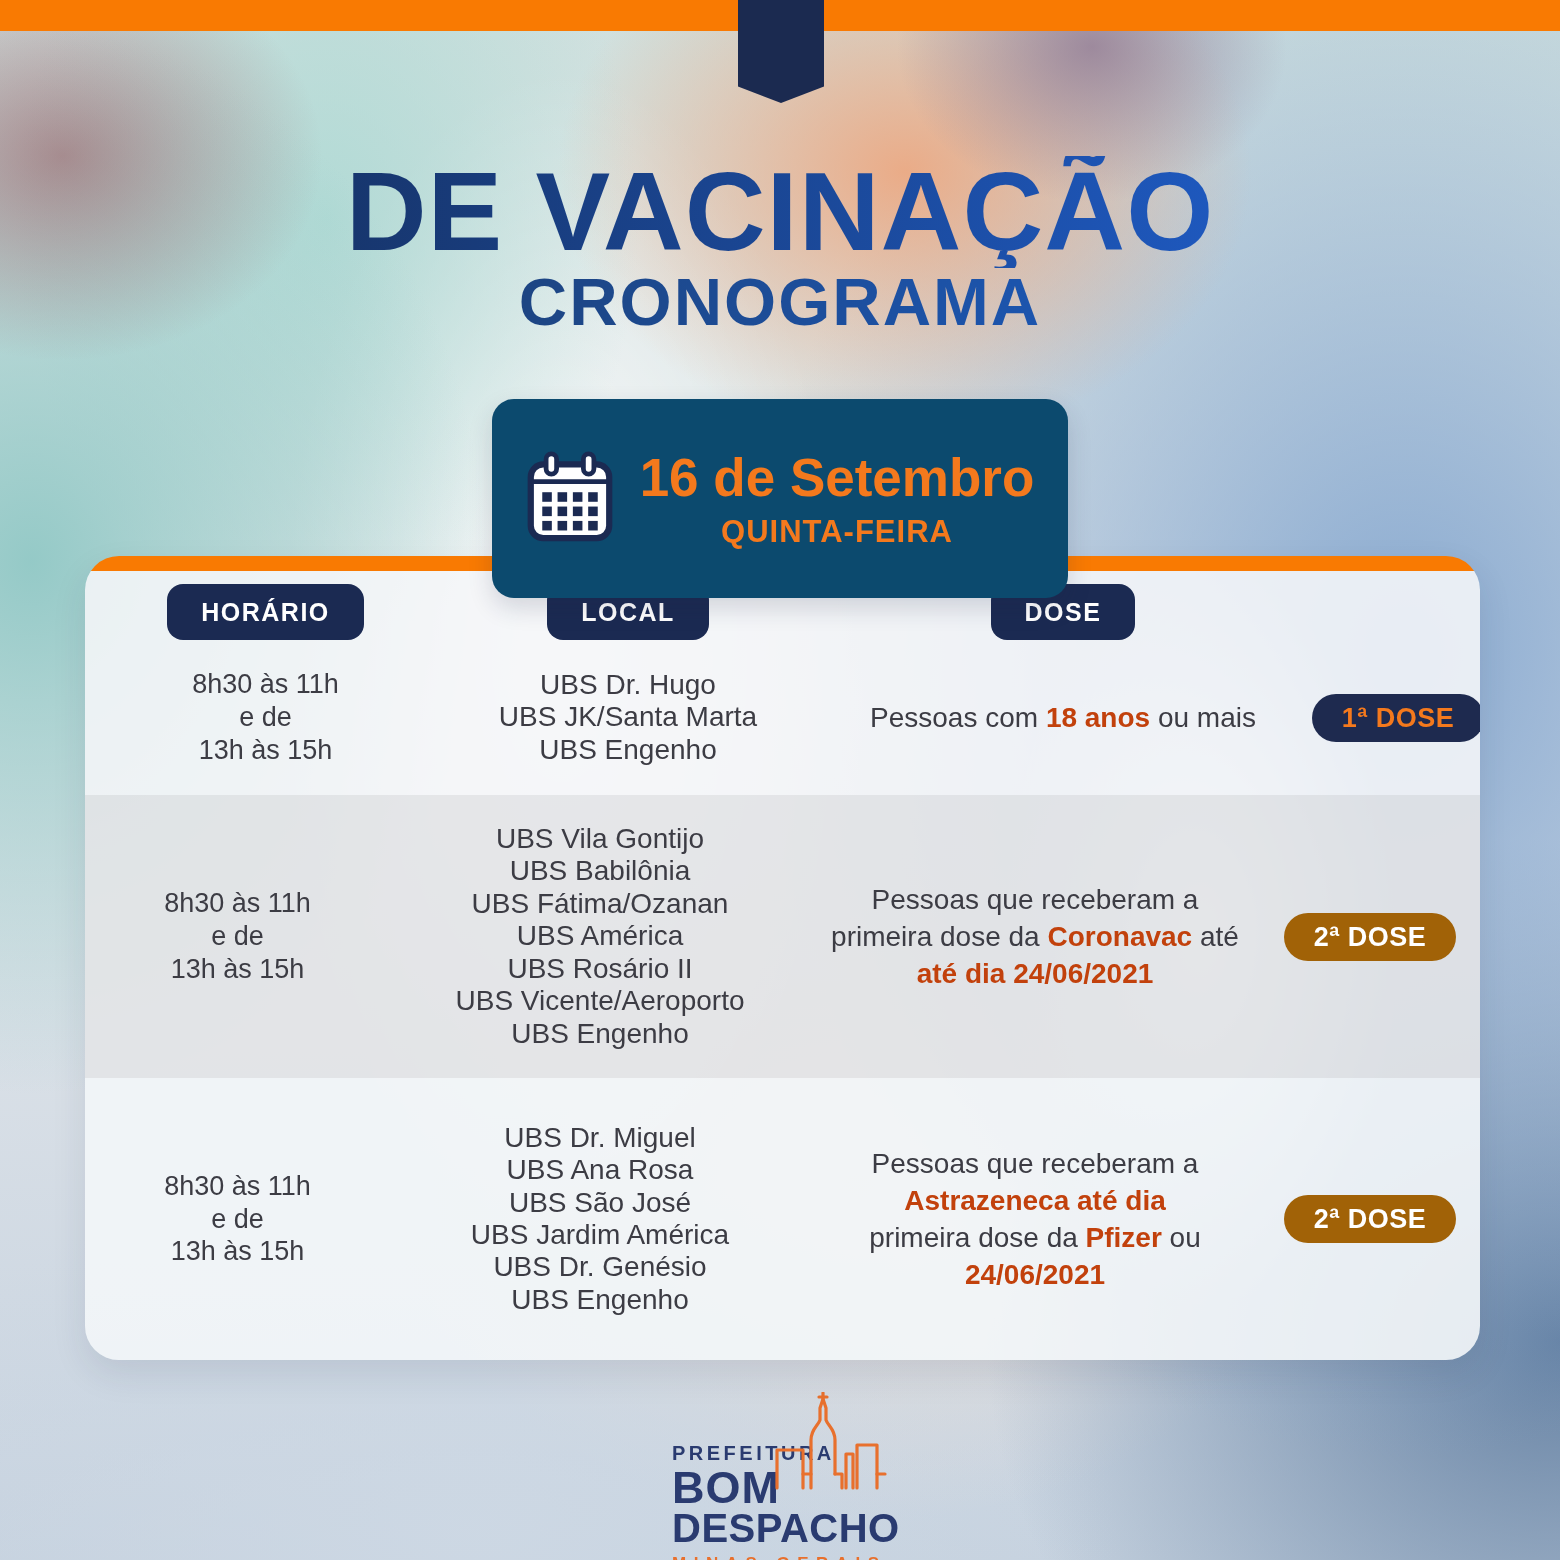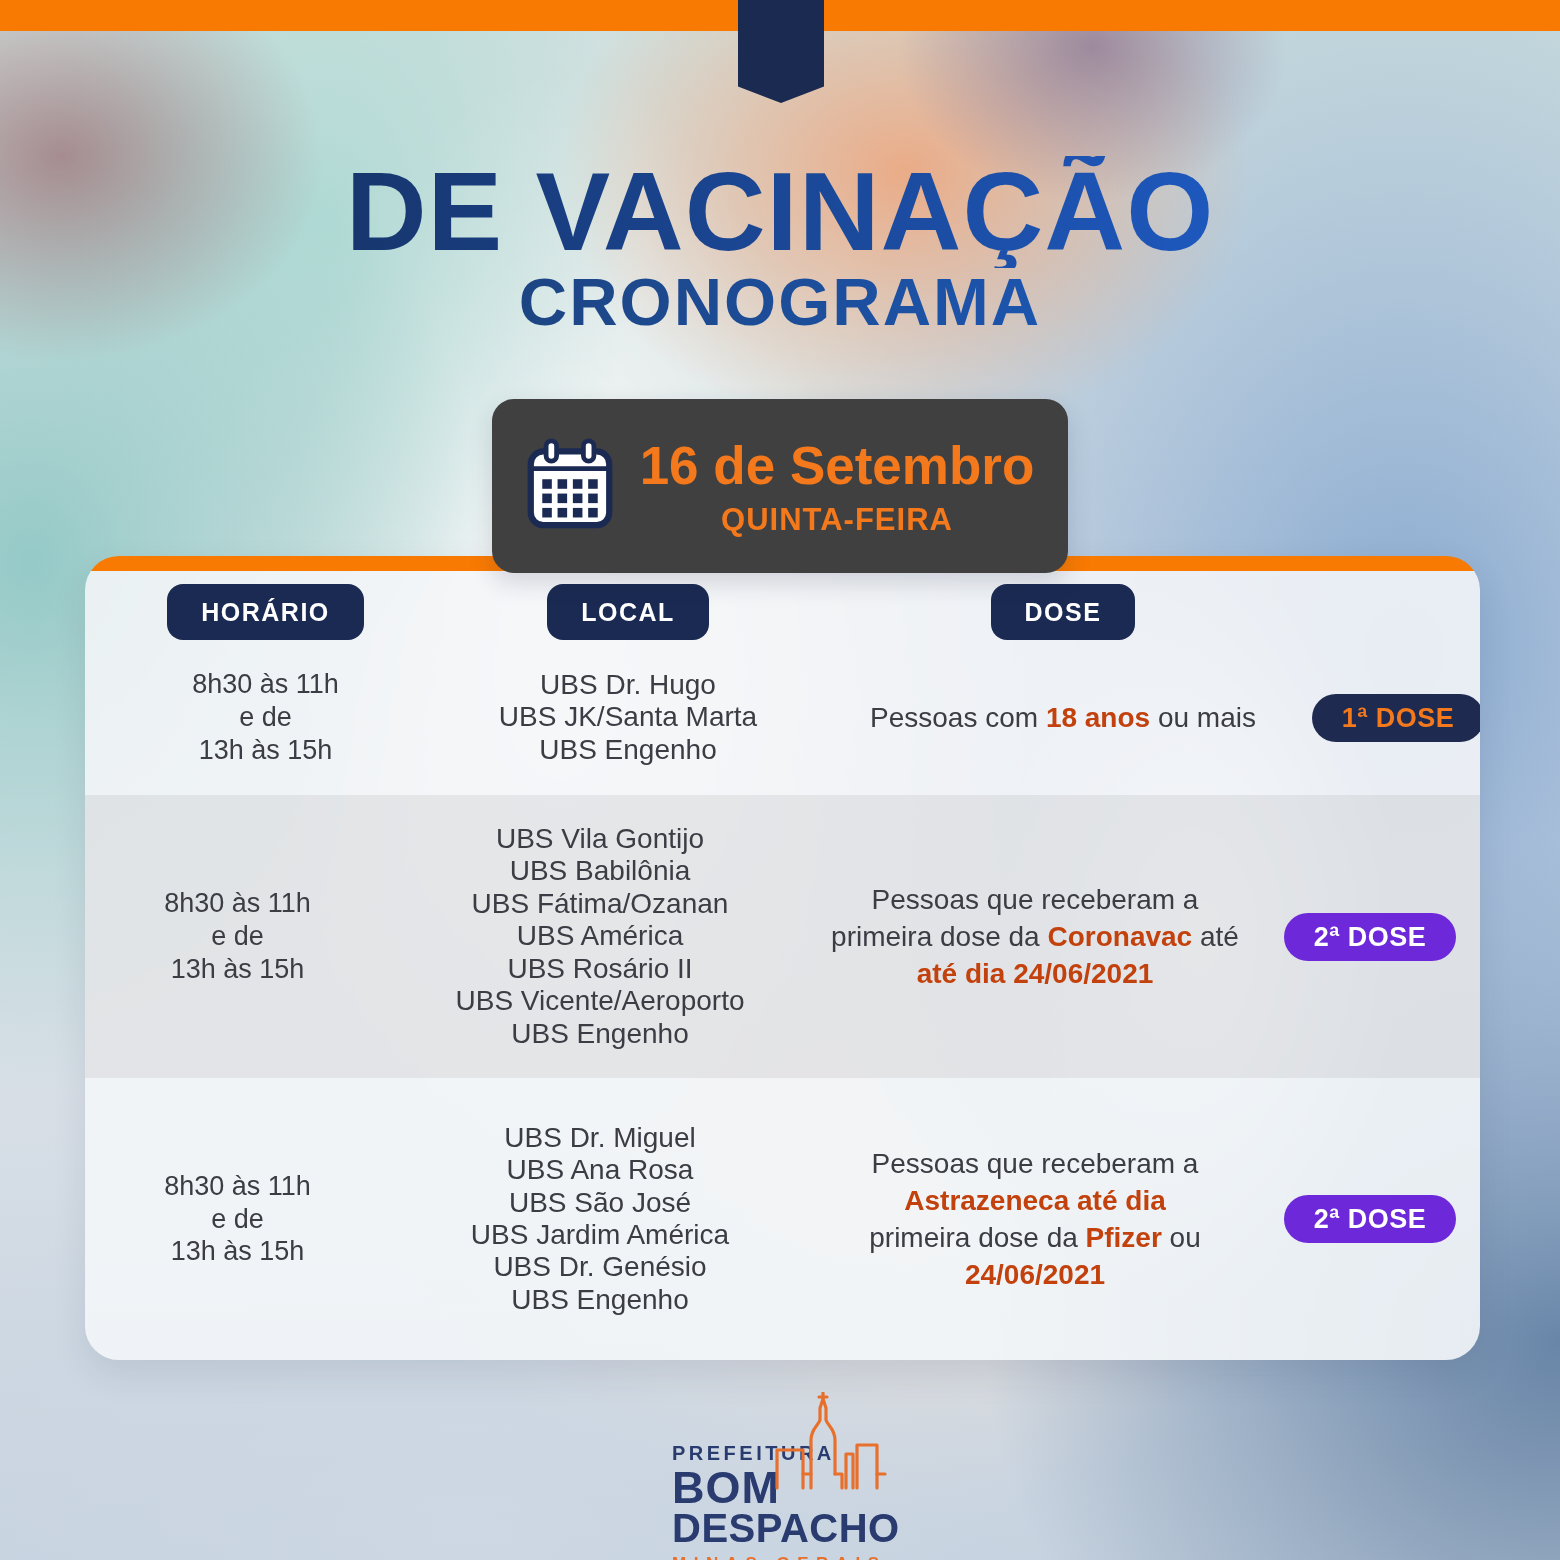--- a/index.html
+++ b/index.html
@@ -33,21 +33,21 @@
   .title-line1{font-size:67px;font-weight:800;letter-spacing:2px;
     background:linear-gradient(90deg,#1d4583,#1c55ae);
     -webkit-background-clip:text;background-clip:text;color:#1a4b9c;-webkit-text-fill-color:transparent;
     display:inline-block;}
   .title-line2{margin-top:10px;font-size:112px;font-weight:800;letter-spacing:1px;
     background:linear-gradient(90deg,#17366e,#1e58bd);
     -webkit-background-clip:text;background-clip:text;color:#1a4496;-webkit-text-fill-color:transparent;
     display:inline-block;}
 
   
-  .date-card{position:absolute;left:492px;top:399px;width:576px;height:174px;background:#404040;
+  .date-card{position:absolute;left:492px;top:399px;width:576px;height:199px;background:#0c4a6e;
     border-radius:22px;box-shadow:0 10px 24px rgba(30,40,70,0.16);display:flex;align-items:center;
     justify-content:center;gap:26px;z-index:6;}
   .cal-icon{flex:0 0 auto;}
   .date-text{text-align:center;}
   .date-big{font-size:53px;font-weight:800;color:#f4791d;letter-spacing:0;}
   .date-weekday{font-size:31px;font-weight:800;color:#f4791d;letter-spacing:1px;margin-top:6px;}
 
   
   .schedule-card{position:absolute;left:85px;top:556px;width:1395px;height:804px;border-radius:34px;
     overflow:hidden;z-index:3;box-shadow:0 14px 34px rgba(30,40,70,0.10);}
@@ -64,21 +64,21 @@
   .row2{height:283px;background:rgba(227,228,231,0.90);}
   .row3{height:282px;background:rgba(243,246,248,0.90);}
   .cell{text-align:center;color:#3c3c44;font-size:28px;}
   .cell.horario{line-height:1.22;font-size:27px;}
   .cell.locais{line-height:1.16;}
   .cell.publico{line-height:1.33;max-width:440px;}
   .cell .b{font-weight:700;color:#c2410c;}
   .dose-pill{border-radius:999px;font-size:27px;font-weight:800;letter-spacing:0.5px;
     padding:9px 30px;white-space:nowrap;}
   .dose-navy{background:#1e2a4f;color:#f4791d;}
-  .dose-orange{background:#6d28d9;color:#ffffff;}
+  .dose-orange{background:#a16207;color:#ffffff;}
 
   
   .footer{position:absolute;left:0;top:1404px;width:100%;display:flex;justify-content:center;z-index:2;}
   .logo{position:relative;width:216px;}
   .logo-skyline{position:absolute;left:100px;top:-12px;}
   .logo-pref{font-size:20px;font-weight:700;color:#2a3b70;letter-spacing:3.5px;margin-top:38px;}
   .logo-bom{font-size:45px;font-weight:800;color:#2a3b70;letter-spacing:1px;line-height:0.82;margin-top:5px;}
   .logo-despacho{font-size:40px;font-weight:800;color:#2a3b70;letter-spacing:0.5px;line-height:1.0;margin-top:1px;}
   .logo-minas{font-size:17px;font-weight:700;color:#e8702d;letter-spacing:7.5px;margin-top:6px;}
 </style>

